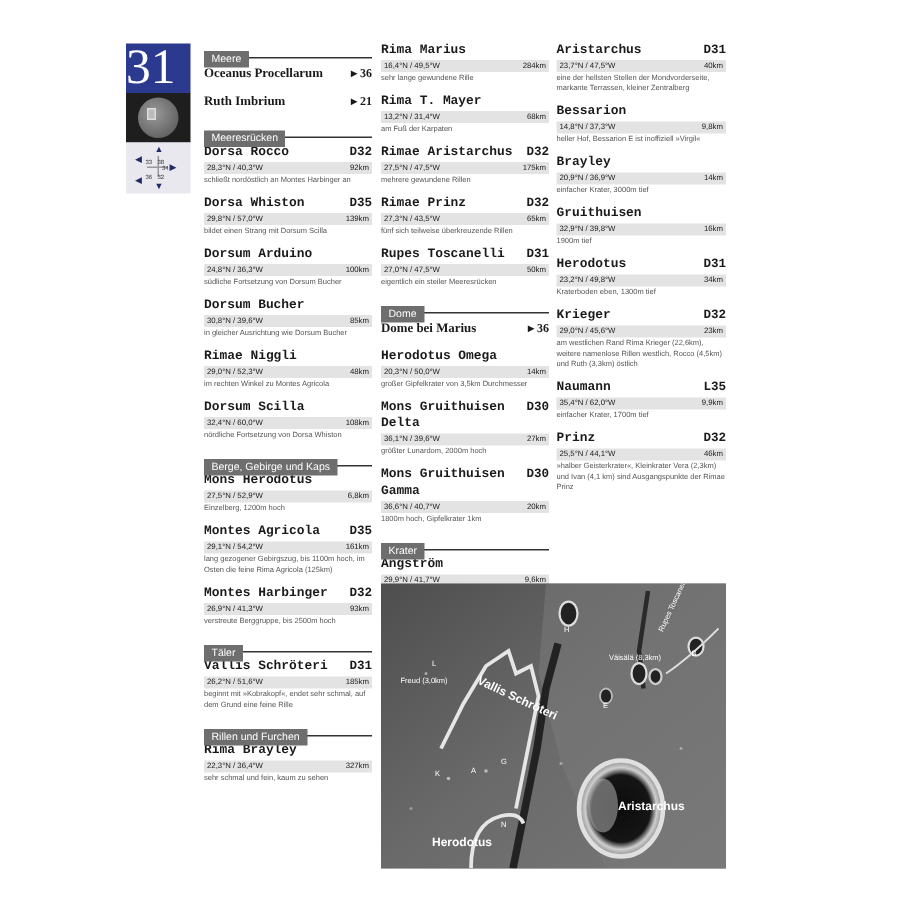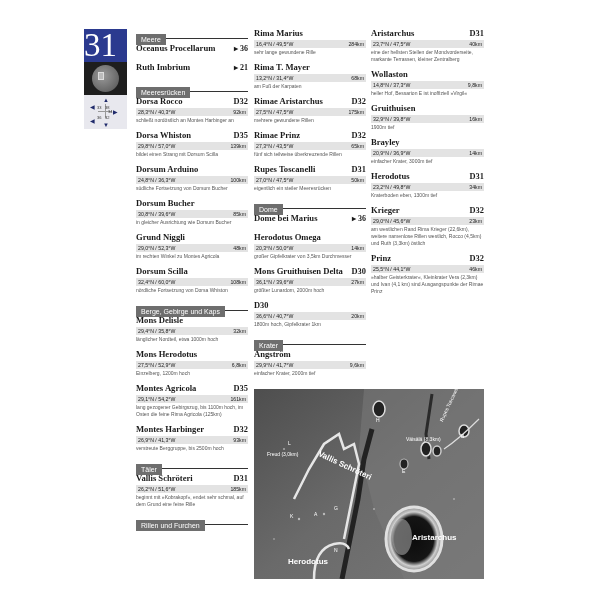--- a/index.html
+++ b/index.html
@@ -25,21 +25,21 @@
   .col3 { left:371px; width:113px; }
 
   .section { margin:0 0 4px 0; height:11px; position:relative; }
   .section .bar { position:absolute; left:0; right:0; bottom:0; height:1.5px; background:#333; }
   .section .lbl { display:inline-block; background:#6e6e6e; color:#fff; font-family:"Liberation Sans", sans-serif; font-size:7px; line-height:11px; padding:0 5px; position:relative; font-style:normal; }
 
   .ref { display:flex; justify-content:space-between; align-items:center; font-weight:bold; font-size:8.6px; margin:3px 0 9px 0; }
   .ref .pg { font-size:8px; }
 
   .entry { margin:0 0 6px 0; }
-  .entry .head { display:flex; justify-content:space-between; align-items:baseline; font-weight:bold; font-size:8.6px; line-height:11px; }
+  .entry .head { display:flex; justify-content:space-between; align-items:baseline; font-weight:bold; font-size:8.6px; line-height:11px;font-family:Liberation Mono, monospace; }
   .entry .code { font-size:8.4px; }
   .entry .coords { display:flex; justify-content:space-between; background:#e3e3e3; font-family:"Liberation Sans", sans-serif; font-size:5.2px; line-height:8px; padding:0 2px; margin-top:1px; }
   .entry .desc { font-family:"Liberation Sans", sans-serif; font-size:5px; line-height:7px; color:#555; margin-top:1px; }
 
   
   .photo { position:absolute; left:254px; top:389px; width:230px; height:190px; background:#5e5e5e; overflow:hidden; }
   .photo svg { position:absolute; left:0; top:0; }
   .plabel { position:absolute; color:#fff; font-family:"Liberation Sans", sans-serif; white-space:nowrap; }
 </style>
 </head>
@@ -123,21 +123,21 @@
           <span class="code"></span>
         </div>
         <div class="coords">
           <span>30,8°N / 39,6°W</span>
           <span>85km</span>
         </div>
         <div class="desc">in gleicher Ausrichtung wie Dorsum Bucher</div>
       </div>
     <div class="entry">
         <div class="head">
-          <span>Grund Niggli</span>
+          <span>Rimae Niggli</span>
           <span class="code"></span>
         </div>
         <div class="coords">
           <span>29,0°N / 52,3°W</span>
           <span>48km</span>
         </div>
         <div class="desc">im rechten Winkel zu Montes Agricola</div>
       </div>
     <div class="entry">
         <div class="head">
@@ -147,31 +147,20 @@
         <div class="coords">
           <span>32,4°N / 60,0°W</span>
           <span>108km</span>
         </div>
         <div class="desc">nördliche Fortsetzung von Dorsa Whiston</div>
       </div>
 
     <div class="section"><div class="bar"></div><span class="lbl">Berge, Gebirge und Kaps</span></div>
     <div class="entry">
         <div class="head">
-          <span>Mons Delisle</span>
-          <span class="code"></span>
-        </div>
-        <div class="coords">
-          <span>29,4°N / 35,8°W</span>
-          <span>32km</span>
-        </div>
-        <div class="desc">länglicher Nordteil, etwa 1000m hoch</div>
-      </div>
-    <div class="entry">
-        <div class="head">
           <span>Mons Herodotus</span>
           <span class="code"></span>
         </div>
         <div class="coords">
           <span>27,5°N / 52,9°W</span>
           <span>6,8km</span>
         </div>
         <div class="desc">Einzelberg, 1200m hoch</div>
       </div>
     <div class="entry">
@@ -204,20 +193,31 @@
           <span class="code">D31</span>
         </div>
         <div class="coords">
           <span>26,2°N / 51,6°W</span>
           <span>185km</span>
         </div>
         <div class="desc">beginnt mit »Kobrakopf«, endet sehr schmal, auf dem Grund eine feine Rille</div>
       </div>
 
     <div class="section"><div class="bar"></div><span class="lbl">Rillen und Furchen</span></div>
+    <div class="entry">
+        <div class="head">
+          <span>Rima Brayley</span>
+          <span class="code"></span>
+        </div>
+        <div class="coords">
+          <span>22,3°N / 36,4°W</span>
+          <span>327km</span>
+        </div>
+        <div class="desc">sehr schmal und fein, kaum zu sehen</div>
+      </div>
   </div>
 
   <div class="col col2">
     <div class="entry">
         <div class="head">
           <span>Rima Marius</span>
           <span class="code"></span>
         </div>
         <div class="coords">
           <span>16,4°N / 49,5°W</span>
@@ -292,20 +292,21 @@
           <span class="code">D30</span>
         </div>
         <div class="coords">
           <span>36,1°N / 39,6°W</span>
           <span>27km</span>
         </div>
         <div class="desc">größter Lunardom, 2000m hoch</div>
       </div>
     <div class="entry">
         <div class="head">
+          <span>Mons Gruithuisen Gamma</span>
           <span class="code">D30</span>
         </div>
         <div class="coords">
           <span>36,6°N / 40,7°W</span>
           <span>20km</span>
         </div>
         <div class="desc">1800m hoch, Gipfelkrater 1km</div>
       </div>
 
     <div class="section"><div class="bar"></div><span class="lbl">Krater</span></div>
@@ -329,72 +330,83 @@
           <span class="code">D31</span>
         </div>
         <div class="coords">
           <span>23,7°N / 47,5°W</span>
           <span>40km</span>
         </div>
         <div class="desc">eine der hellsten Stellen der Mondvorderseite, markante Terrassen, kleiner Zentralberg</div>
       </div>
     <div class="entry">
         <div class="head">
-          <span>Wollaston</span>
+          <span>Bessarion</span>
           <span class="code"></span>
         </div>
         <div class="coords">
           <span>14,8°N / 37,3°W</span>
           <span>9,8km</span>
         </div>
         <div class="desc">heller Hof, Bessarion E ist inoffiziell »Virgil«</div>
       </div>
     <div class="entry">
         <div class="head">
+          <span>Brayley</span>
+          <span class="code"></span>
+        </div>
+        <div class="coords">
+          <span>20,9°N / 36,9°W</span>
+          <span>14km</span>
+        </div>
+        <div class="desc">einfacher Krater, 3000m tief</div>
+      </div>
+    <div class="entry">
+        <div class="head">
           <span>Gruithuisen</span>
           <span class="code"></span>
         </div>
         <div class="coords">
           <span>32,9°N / 39,8°W</span>
           <span>16km</span>
         </div>
         <div class="desc">1900m tief</div>
       </div>
     <div class="entry">
         <div class="head">
-          <span>Brayley</span>
-          <span class="code"></span>
-        </div>
-        <div class="coords">
-          <span>20,9°N / 36,9°W</span>
-          <span>14km</span>
-        </div>
-        <div class="desc">einfacher Krater, 3000m tief</div>
-      </div>
-    <div class="entry">
-        <div class="head">
           <span>Herodotus</span>
           <span class="code">D31</span>
         </div>
         <div class="coords">
           <span>23,2°N / 49,8°W</span>
           <span>34km</span>
         </div>
         <div class="desc">Kraterboden eben, 1300m tief</div>
       </div>
     <div class="entry">
         <div class="head">
           <span>Krieger</span>
           <span class="code">D32</span>
         </div>
         <div class="coords">
           <span>29,0°N / 45,6°W</span>
           <span>23km</span>
         </div>
         <div class="desc">am westlichen Rand Rima Krieger (22,6km), weitere namenlose Rillen westlich, Rocco (4,5km) und Ruth (3,3km) östlich</div>
+      </div>
+    <div class="entry">
+        <div class="head">
+          <span>Naumann</span>
+          <span class="code">L35</span>
+        </div>
+        <div class="coords">
+          <span>35,4°N / 62,0°W</span>
+          <span>9,9km</span>
+        </div>
+        <div class="desc">einfacher Krater, 1700m tief</div>
       </div>
     <div class="entry">
         <div class="head">
           <span>Prinz</span>
           <span class="code">D32</span>
         </div>
         <div class="coords">
           <span>25,5°N / 44,1°W</span>
           <span>46km</span>
         </div>

